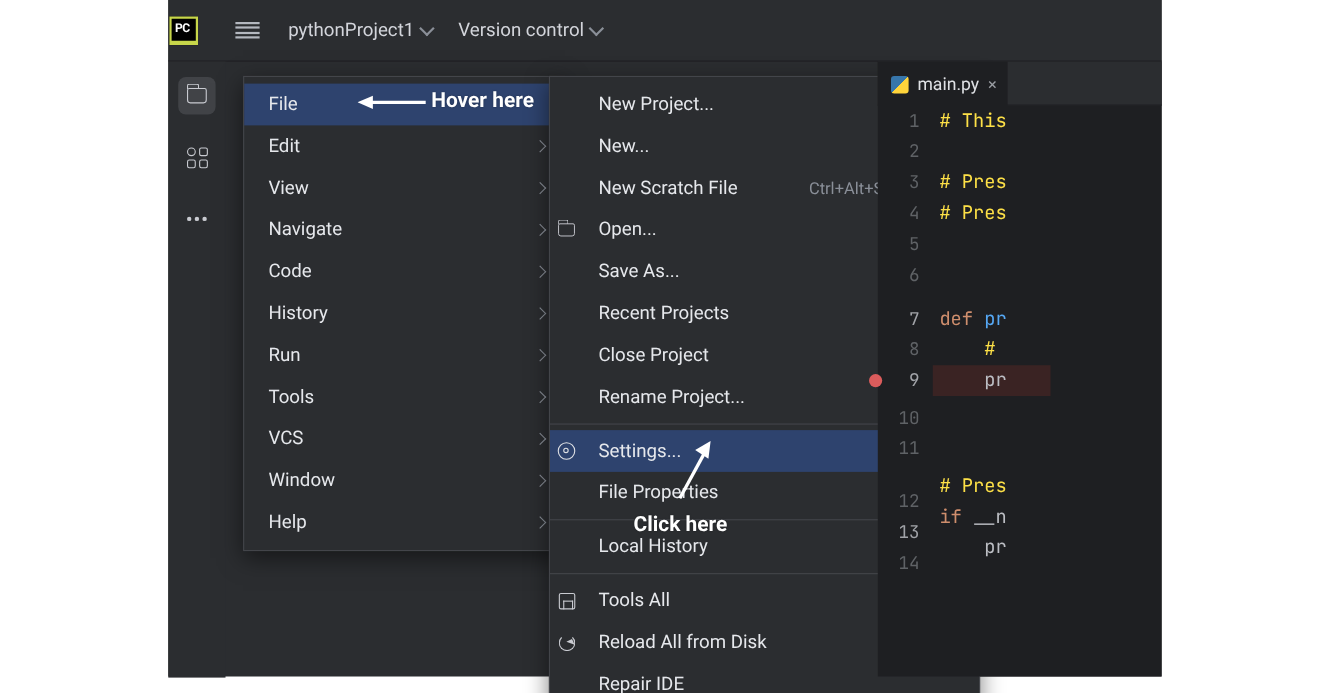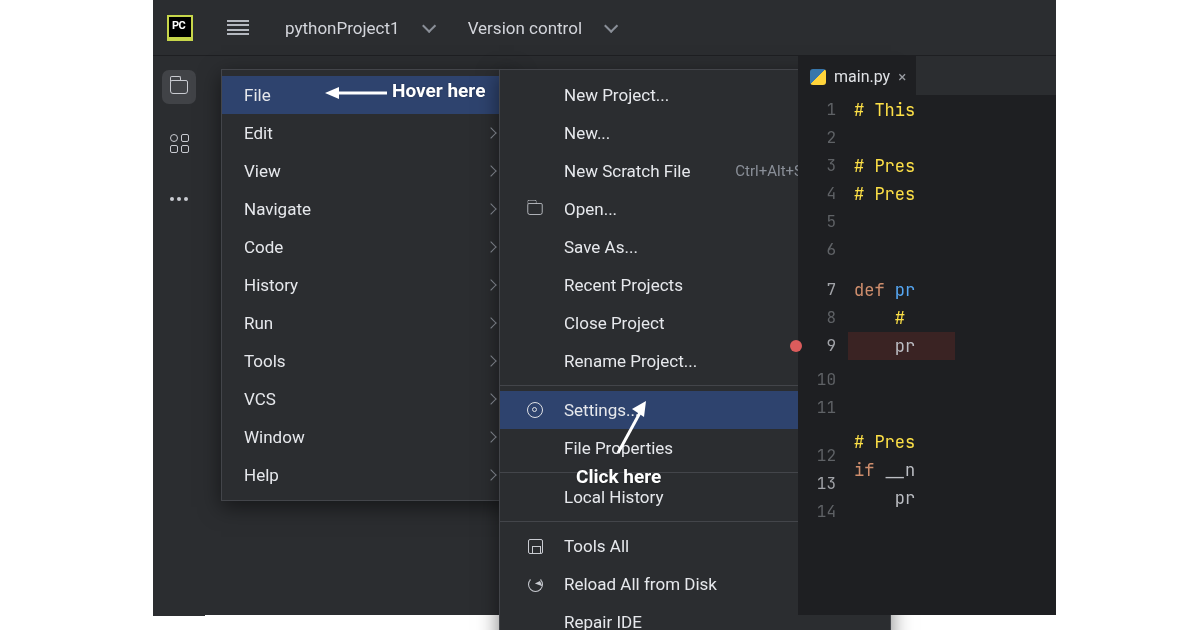--- a/index.html
+++ b/index.html
@@ -14,21 +14,21 @@
     position: absolute;
     left: 153px; top: 0;
     width: 903px; height: 615px;
     background: #2b2d30;
     color: #dfe1e5;
   }
   .titlebar {
     height: 56px;
     display: flex;
     align-items: center;
-    padding: 0 14px;
+    padding: 0 1px;
     gap: 26px;
     background: #2b2d30;
     border-bottom: 1px solid #1e1f22;
   }
   .pc-logo {
     width: 26px; height: 26px;
     background: #000;
     border: 2px solid #c7d64a;
     border-bottom: 4px solid #c7d64a;
     color: #fff;
@@ -40,23 +40,22 @@
     padding: 2px 3px 0 3px;
     letter-spacing: -0.5px;
   }
   .hamburger {
     width: 22px; height: 16px;
     display: flex; flex-direction: column; justify-content: space-between;
     margin-left: 8px;
   }
   .hamburger span { height: 2px; background: #b4b8bf; }
   .proj-dd {
-    display: flex; align-items: center; gap: 22px;
+    display: flex; align-items: center; gap: 4px;
     font-size: 17px; color: #d3d5db;
-    margin-left: 10px;
   }
   .chev {
     width: 10px; height: 10px;
     border-right: 2px solid #8a8f98;
     border-bottom: 2px solid #8a8f98;
     transform: rotate(45deg) translateY(-3px);
   }
   .chev-right-sm {
     width: 8px; height: 8px;
     border-right: 1.5px solid #8a8f98;
@@ -129,21 +128,21 @@
     padding: 0 18px 0 30px;
     justify-content: space-between;
     cursor: default;
   }
   .menu1 .mi { padding-left: 22px; }
   .mi .lhs { display: flex; align-items: center; gap: 12px; }
   .mi .label { white-space: nowrap; }
   .mi.hl { background: #2e436e; }
   .mi .accel { color: #8a8f98; font-size: 15px; }
   .mi .icon-slot { width: 18px; display: flex; justify-content: center; margin-left: -18px; margin-right: 4px; }
-  .menu2 .mi { padding-left: 24px; }
+  .menu2 .mi { padding-left: 4px; }
   .menu2 .mi .lhs .icon-slot { width: 22px; margin-left: 0; margin-right: 6px; }
   .sep { height: 1px; background: #43454a; margin: 5px 0; }
 
   .gear-icon {
     width: 16px; height: 16px;
     border: 1.5px solid #dfe1e5;
     border-radius: 50%;
     position: relative;
   }
   .gear-icon::before {

